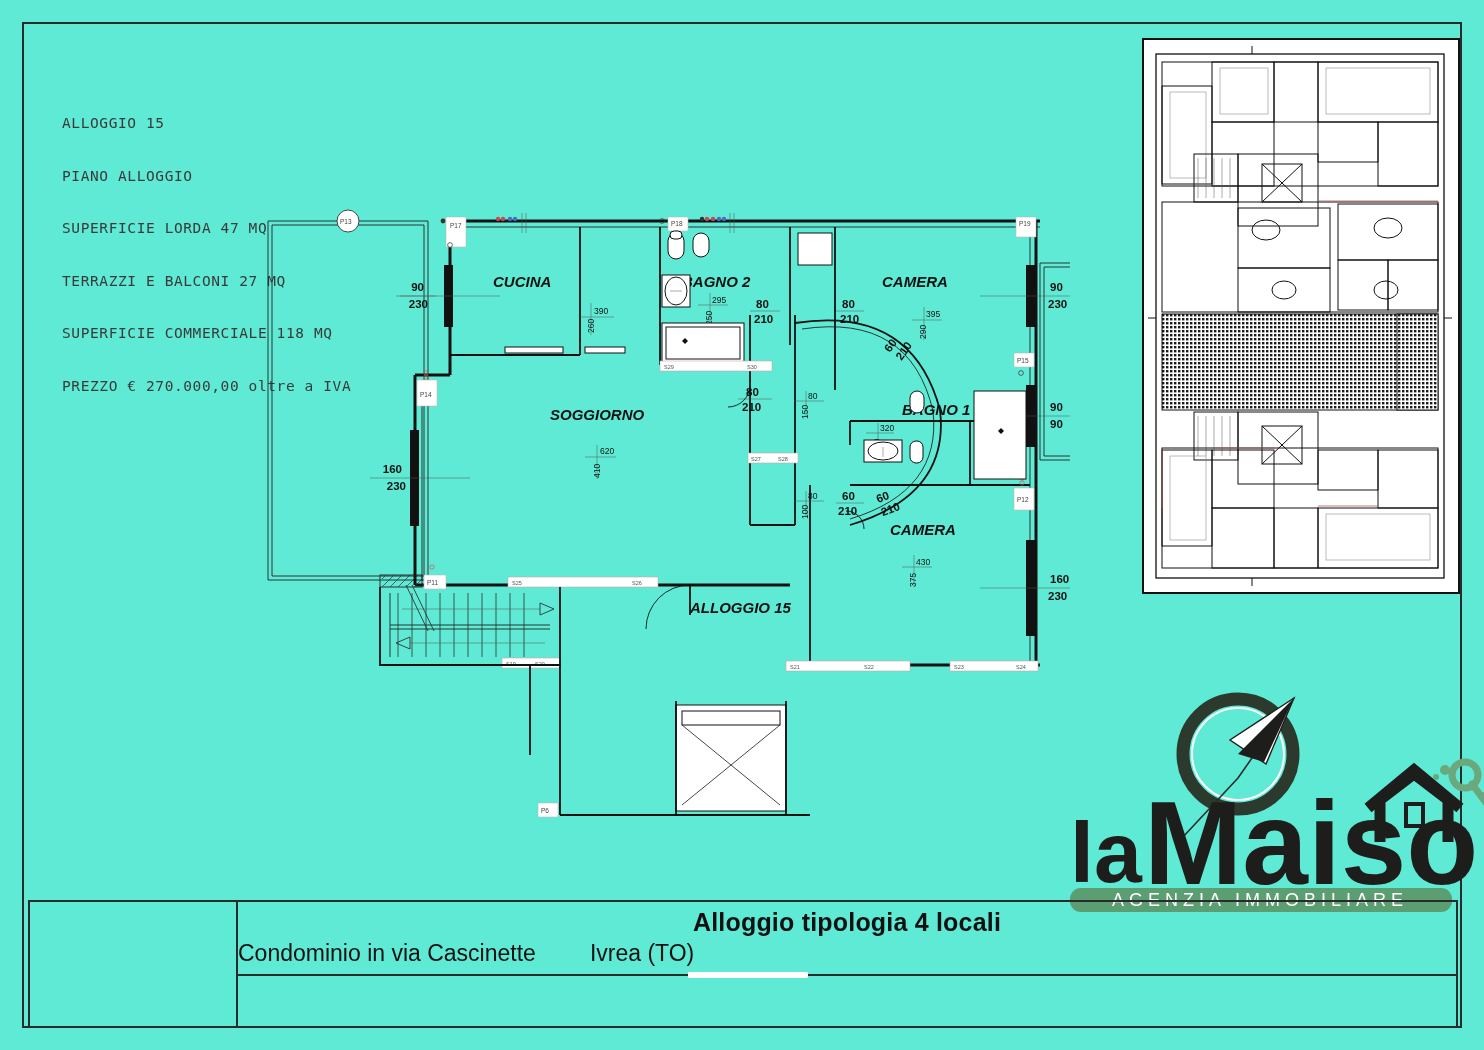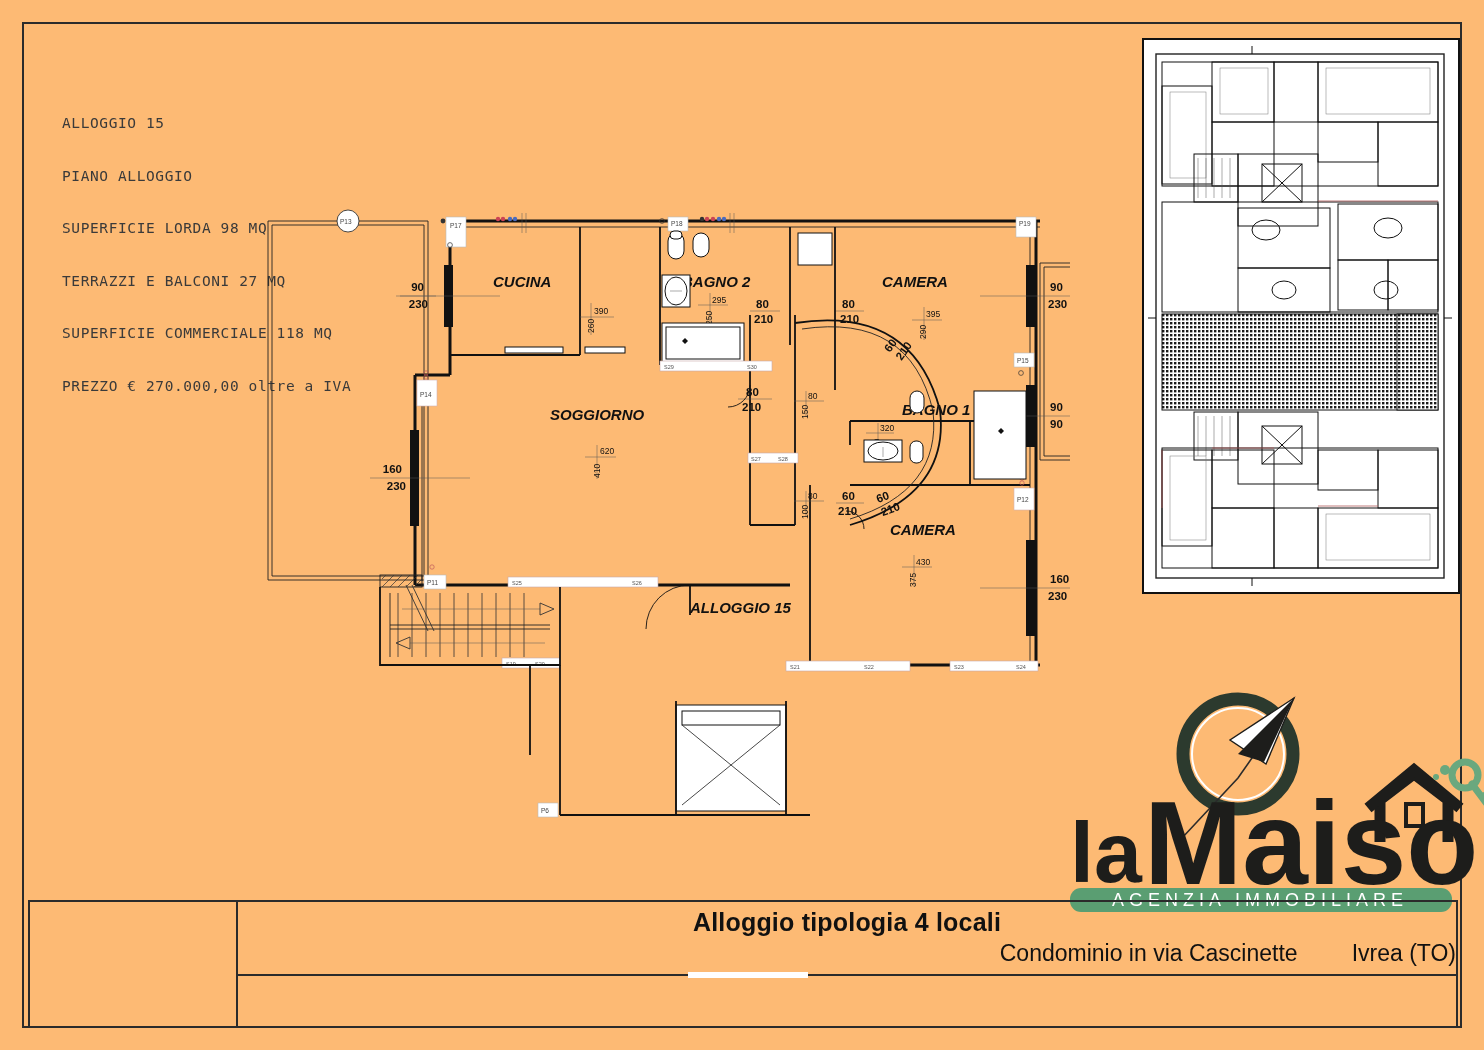--- a/index.html
+++ b/index.html
@@ -6,21 +6,21 @@
   html, body {
     margin: 0;
     padding: 0;
     background: #ffffff;
     font-family: "Liberation Sans", sans-serif;
   }
   #page {
     position: relative;
     width: 1484px;
     height: 1050px;
-    background: #fdba74;
+    background: #5eead4;
     overflow: hidden;
   }
   
   .sheet-frame {
     position: absolute;
     left: 22px;
     top: 22px;
     width: 1440px;
     height: 1006px;
     border: 2px solid #2b2b2b;
@@ -109,24 +109,23 @@
     text-align: center;
     font-size: 25px;
     font-weight: bold;
     color: #111;
     letter-spacing: 0.2px;
   }
   .tb-sub {
     position: absolute;
     left: 0; right: 0;
     top: 38px;
-    text-align: right;
+    text-align: left;
     font-size: 23px;
     color: #111;
-    padding-left: 45px;
   }
   .tb-sub .gapspan { display:inline-block; width: 54px; }
 
   
   .rm-label {
     font-family: "Liberation Sans", sans-serif;
     font-style: italic;
     font-weight: bold;
     font-size: 15px;
     fill: #111;
@@ -162,21 +161,21 @@
 </head>
 <body>
 
 <div id="page">
 
   <div class="sheet-frame"></div>
 
   <div class="info-block">
     <span class="info-line">ALLOGGIO 15</span>
     <span class="info-line">PIANO ALLOGGIO</span>
-    <span class="info-line">SUPERFICIE LORDA 98 MQ</span>
+    <span class="info-line">SUPERFICIE LORDA 47 MQ</span>
     <span class="info-line">TERRAZZI E BALCONI 27 MQ</span>
     <span class="info-line">SUPERFICIE COMMERCIALE 118 MQ</span>
     <span class="info-line">PREZZO € 270.000,00 oltre a IVA</span>
   </div>
 
   <svg class="plan-svg" viewBox="0 0 820 650">
 
     <g>
       <path class="wall-thin" d="M18 26 L18 385 L178 385 L178 26 Z"></path>
       <path class="wall-thin" d="M22 30 L22 381 L174 381 L174 30 Z"></path>

